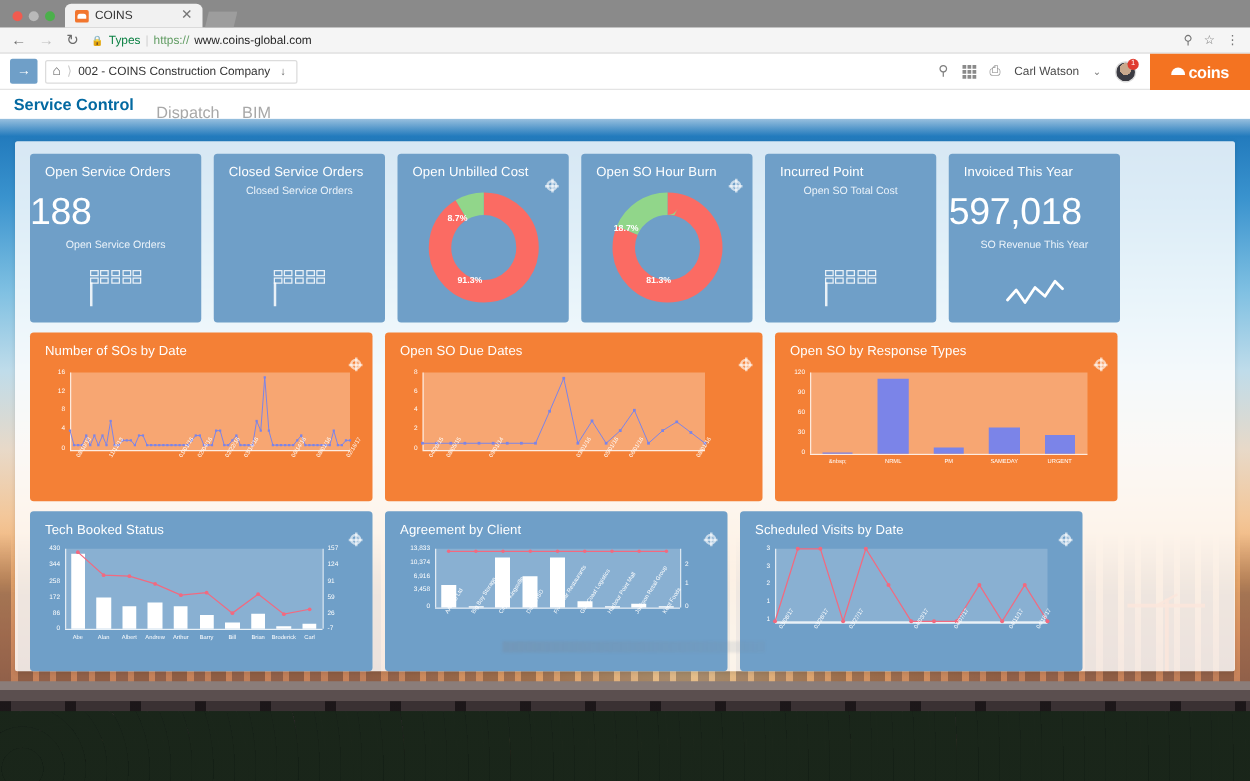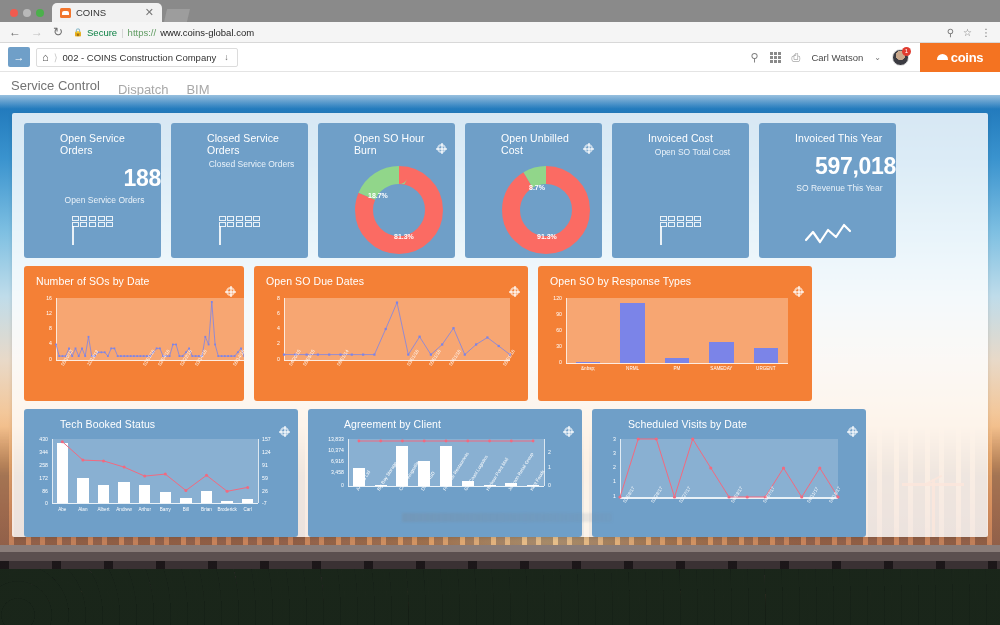--- a/index.html
+++ b/index.html
@@ -94,21 +94,21 @@
   }
   .brand .hat {
     width:11px; height:6px; background:#fff; border-radius:6px 6px 0 0; display:inline-block;
   }
 
   .tabs-row {
     height:31px; background:#fff; display:flex; align-items:flex-end; gap:18px;
     padding:0 0 0 11px; border-bottom:1px solid #e9e9e9;
   }
   .apptab { font-size:13px; color:#a8a8a8; padding-bottom:5px; }
-  .apptab.active { color:#737373; border-bottom:4px solid #4c1d95; }
+  .apptab.active { color:#0369a1; border-bottom:6px solid #4c1d95;font-weight:bold; }
 
   
   .page-bg {
     position:absolute; left:0; top:95px; width:1000px; height:530px; overflow:hidden;
   }
   .sky {
     position:absolute; inset:0;
     background:
       linear-gradient(180deg,
         #1c74b8 0%, #3a93ce 12%, #7fc0e2 26%, #bfdcea 38%,
@@ -160,38 +160,38 @@
     position:absolute; left:12px; top:18px; width:976px; height:424px;
     background:rgba(255,255,255,.82); border-radius:2px;
     padding:10px 12px; box-shadow:0 1px 4px rgba(0,0,0,.12);
   }
   .row { display:flex; gap:10px; }
   .row + .row { margin-top:8px; }
 
   .card {
     border-radius:3px; position:relative; color:#fff; overflow:hidden;
   }
-  .card.blue { background:#6f9fc8;padding-left:24px; }
+  .card.blue { background:#6f9fc8; }
   .card.orange { background:#f48036; }
   .card-title {
     font-size:10.5px; padding:9px 10px 0 12px; font-weight:normal; letter-spacing:.1px;
   }
   .gear {
     position:absolute; right:9px; top:21px; width:9px; height:9px; border-radius:50%;
     border:2px solid rgba(255,255,255,.62);
   }
   .gear:before, .gear:after{
     content:""; position:absolute; background:rgba(255,255,255,.62);
   }
   .gear:before{ left:1.5px; top:-3px; width:2px; height:11px; }
   .gear:after{ left:-3px; top:1.5px; width:11px; height:2px; }
 
   
   .kpi { width:137px; height:135px; }
-  .kpi .big { text-align:right; font-size:23px; font-weight:bold; margin-top:9px; letter-spacing:-.3px; }
+  .kpi .big { text-align:left; font-size:30px; font-weight:normal; margin-top:9px; letter-spacing:-.3px; }
   .kpi .sub { text-align:center; font-size:8.5px; color:#eaf2f9; margin-top:3px; }
   .kpi .glyph { position:absolute; left:0; right:0; bottom:13px; display:flex; justify-content:center; }
   .calc-ico { width:42px; }
   .calc-ico .keys { display:grid; grid-template-columns:repeat(5,1fr); grid-gap:1.5px; }
   .calc-ico .keys i { height:5px; border:1px solid rgba(255,255,255,.85); display:block; }
   .calc-ico .bar { margin-top:1.5px; height:5px; border:1px solid rgba(255,255,255,.85); }
 
   .donut-wrap { display:flex; justify-content:center; margin-top:4px; position:relative; }
   .donut-lbl { position:absolute; font-size:7px; font-weight:bold; color:#fff; }
 
@@ -238,21 +238,21 @@
     </div>
     <div class="tab-new"></div>
   </div>
 
   <div class="navbar">
     <span class="nav-btn">←</span>
     <span class="nav-btn fwd">→</span>
     <span class="nav-btn">↻</span>
     <div class="omnibox">
       <span class="lock">🔒</span>
-      <span class="secure-txt">Secure</span>
+      <span class="secure-txt">Types</span>
       <span style="color:#cfcfcf">|</span>
       <span class="url-scheme">https://</span>
         <span class="url-host">www.coins-global.com</span>
     </div>
     <div class="nav-right">
       <span>⚲</span>
       <span>☆</span>
       <span>⋮</span>
     </div>
   </div>
@@ -354,48 +354,48 @@
                   <i></i>
                   <i></i>
                   <i></i>
                 </span>
               <span class="bar"></span>
             </span>
           </div>
         </div>
 
         <div class="card blue kpi">
-          <div class="card-title">Open SO Hour Burn</div>
-          <div class="gear"></div>
-          <div class="donut-wrap">
-            <svg width="100" height="100" viewBox="0 0 100 100" aria-hidden="true">
-
-              <circle cx="50" cy="50" r="35" fill="none" stroke="#fb6b63" stroke-width="18" stroke-dasharray="178.8 41.1" transform="rotate(-90 50 50)"></circle>
-              <circle cx="50" cy="50" r="35" fill="none" stroke="#91d68a" stroke-width="18" stroke-dasharray="41.1 178.8" stroke-dashoffset="-178.8" transform="rotate(-90 50 50)"></circle>
-            </svg>
-            <span class="donut-lbl" style="left:26px; top:32px;">18.7%</span>
-            <span class="donut-lbl" style="left:52px; top:73px;">81.3%</span>
-          </div>
-        </div>
-
-        <div class="card blue kpi">
           <div class="card-title">Open Unbilled Cost</div>
           <div class="gear"></div>
           <div class="donut-wrap">
             <svg width="100" height="100" viewBox="0 0 100 100" aria-hidden="true">
               <circle cx="50" cy="50" r="35" fill="none" stroke="#fb6b63" stroke-width="18" stroke-dasharray="200.8 19.1" transform="rotate(-90 50 50)"></circle>
               <circle cx="50" cy="50" r="35" fill="none" stroke="#91d68a" stroke-width="18" stroke-dasharray="19.1 200.8" stroke-dashoffset="-200.8" transform="rotate(-90 50 50)"></circle>
             </svg>
             <span class="donut-lbl" style="left:40px; top:24px;">8.7%</span>
             <span class="donut-lbl" style="left:48px; top:73px;">91.3%</span>
           </div>
         </div>
 
         <div class="card blue kpi">
-          <div class="card-title">Invoiced Cost</div>
+          <div class="card-title">Open SO Hour Burn</div>
+          <div class="gear"></div>
+          <div class="donut-wrap">
+            <svg width="100" height="100" viewBox="0 0 100 100" aria-hidden="true">
+
+              <circle cx="50" cy="50" r="35" fill="none" stroke="#fb6b63" stroke-width="18" stroke-dasharray="178.8 41.1" transform="rotate(-90 50 50)"></circle>
+              <circle cx="50" cy="50" r="35" fill="none" stroke="#91d68a" stroke-width="18" stroke-dasharray="41.1 178.8" stroke-dashoffset="-178.8" transform="rotate(-90 50 50)"></circle>
+            </svg>
+            <span class="donut-lbl" style="left:26px; top:32px;">18.7%</span>
+            <span class="donut-lbl" style="left:52px; top:73px;">81.3%</span>
+          </div>
+        </div>
+
+        <div class="card blue kpi">
+          <div class="card-title">Incurred Point</div>
           <div class="sub">Open SO Total Cost</div>
           <div class="glyph">
             <span class="calc-ico">
               <span class="keys">
                   <i></i>
                   <i></i>
                   <i></i>
                   <i></i>
                   <i></i>
                   <i></i>
@@ -416,21 +416,21 @@
           <div class="glyph">
             <svg width="46" height="22" viewBox="0 0 46 22">
               <polyline points="1,17 8,9 15,19 23,7 31,14 39,2 45,8" fill="none" stroke="#ffffff" stroke-width="2.2" stroke-linejoin="round" stroke-linecap="round"></polyline>
             </svg>
           </div>
         </div>
       </div>
 
       <div class="row">
 
-        <div class="card orange cchart" style="width:220px">
+        <div class="card orange cchart" style="width:274px">
           <div class="card-title">Number of SOs by Date</div>
           <div class="gear"></div>
           <div class="chart-body">
             <div class="plot-area-orange" style="left:32px; top:10px; width:224px; height:62px;"></div>
             <div class="vaxis" style="left:32px; top:10px; height:62px;"></div>
             <div class="baseline" style="left:32px; top:72px; width:224px;"></div>
             <span class="axis-tick" style="left:8px; top:7px; width:20px;">16</span>
             <span class="axis-tick" style="left:8px; top:22px; width:20px;">12</span>
             <span class="axis-tick" style="left:8px; top:37px; width:20px;">8</span>
             <span class="axis-tick" style="left:8px; top:52px; width:20px;">4</span>
@@ -515,21 +515,21 @@
             <span class="xlab" style="left:118px; top:76px;">01/01/16</span>
             <span class="xlab" style="left:133px; top:76px;">02/04/16</span>
             <span class="xlab" style="left:155px; top:76px;">02/22/16</span>
             <span class="xlab" style="left:170px; top:76px;">03/14/16</span>
             <span class="xlab" style="left:208px; top:76px;">06/14/16</span>
             <span class="xlab" style="left:228px; top:76px;">08/01/16</span>
             <span class="xlab" style="left:252px; top:76px;">02/16/17</span>
           </div>
         </div>
 
-        <div class="card orange cchart" style="width:274px">
+        <div class="card orange cchart" style="width:302px">
           <div class="card-title">Open SO Due Dates</div>
           <div class="gear"></div>
           <div class="chart-body">
             <div class="plot-area-orange" style="left:30px; top:10px; width:226px; height:62px;"></div>
             <div class="vaxis" style="left:30px; top:10px; height:62px;"></div>
             <div class="baseline" style="left:30px; top:72px; width:226px;"></div>
             <span class="axis-tick" style="left:6px; top:7px; width:20px;">8</span>
             <span class="axis-tick" style="left:6px; top:22px; width:20px;">6</span>
             <span class="axis-tick" style="left:6px; top:37px; width:20px;">4</span>
             <span class="axis-tick" style="left:6px; top:52px; width:20px;">2</span>

